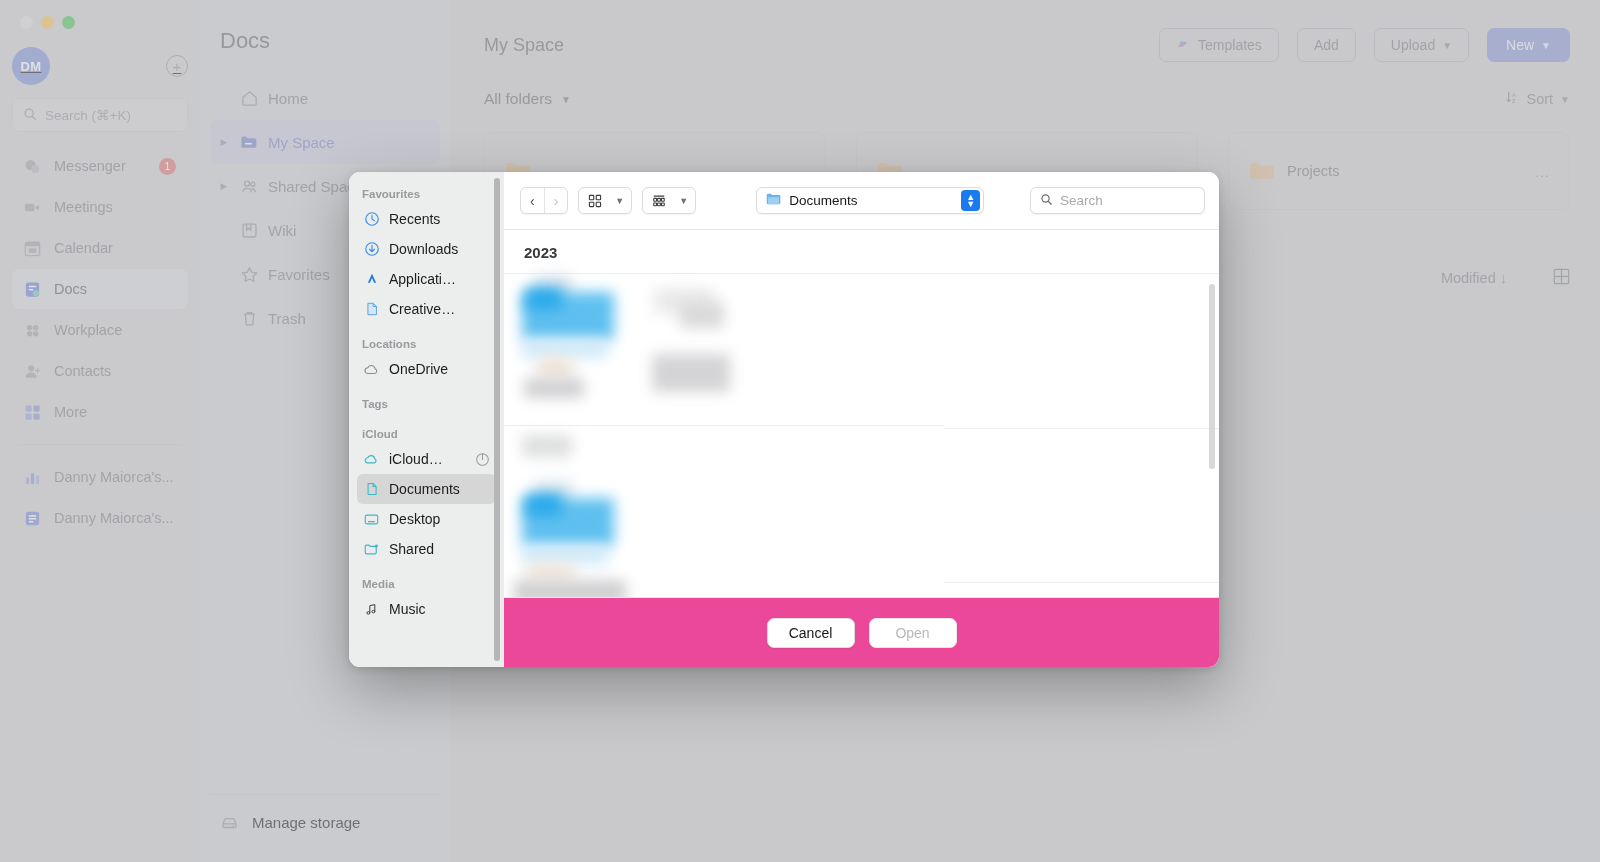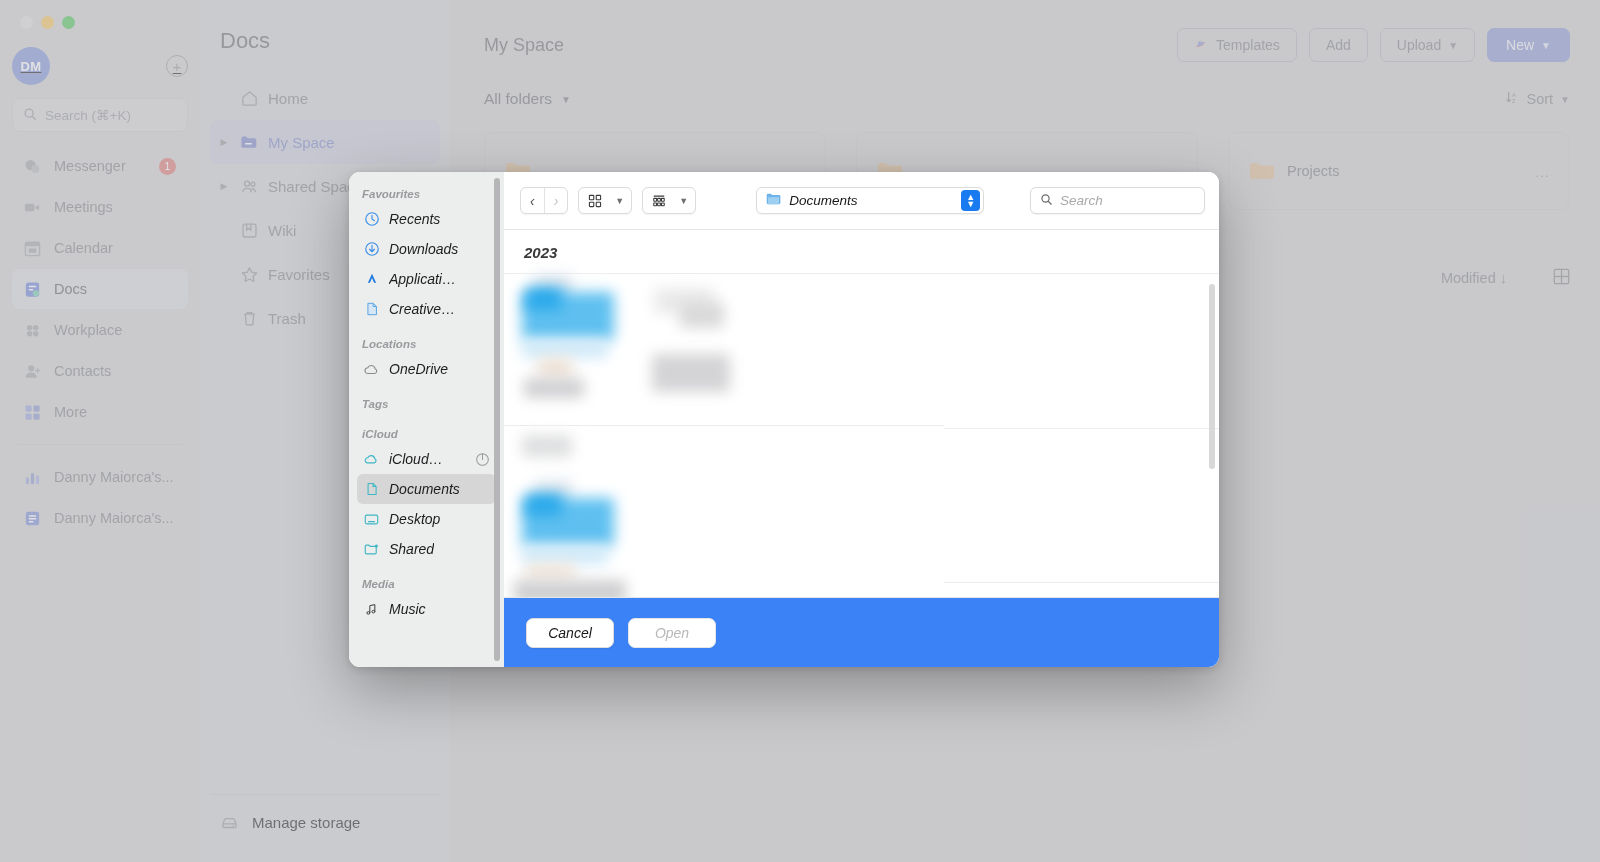--- a/index.html
+++ b/index.html
@@ -118,21 +118,21 @@
   
   #main {
     position: absolute; top: 0; left: 450px; right: 0; height: 862px;
     background: #c9cacc;
   }
   #main-head {
     display: flex; align-items: center; justify-content: space-between;
     padding: 28px 30px 0 34px;
   }
   #space-title { font-size: 18px; color: #5f6164; }
-  .head-btns { display: flex; gap: 12px; align-items: center; }
+  .head-btns { display: flex; gap: 18px; align-items: center; }
   .btn {
     height: 34px; border-radius: 7px;
     display: flex; align-items: center; gap: 7px;
     padding: 0 16px; font-size: 14px;
     border: 1px solid #a9abb5; color: #74767f; background: transparent;
   }
   .btn.primary {
     background: #7f8fd0; border-color: #7f8fd0; color: #f0f2fa;
     padding: 0 18px;
   }
@@ -175,21 +175,21 @@
     position: absolute;
     left: 349px; top: 172px; width: 870px; height: 495px;
     background: #ffffff;
     border-radius: 11px;
     box-shadow: 0 22px 60px rgba(0,0,0,.30), 0 2px 8px rgba(0,0,0,.14);
     z-index: 60;
     display: flex; flex-direction: column;
     overflow: hidden;
     font-family: "Liberation Sans", sans-serif;
   }
-  #fd-body { flex: 1; display: flex; min-height: 0; font-style: italic; }
+  #fd-body { flex: 1; display: flex; min-height: 0; }
 
   
   #fd-sidebar {
     width: 155px; flex: 0 0 155px;
     background: #eceded;
     padding: 16px 0 0 0;
     position: relative;
     overflow: hidden;
   }
   .fd-group {
@@ -275,23 +275,23 @@
   .hline { position:absolute; height:1px; background:#ededee; left:0; }
   #fd-content-sb {
     position: absolute; right: 4px; top: 54px; width: 6px; height: 185px;
     background: #d8d8d9; border-radius: 3px;
   }
 
   
   #fd-footer {
     height: 70px; flex: 0 0 70px;
     border-top: 1px solid #e6e6e6;
-    display: flex; align-items: center; justify-content: flex-start; gap: 14px;
+    display: flex; align-items: center; justify-content: center; gap: 14px;
     padding: 12px 22px;
-    background: #3b82f6;
+    background: #ec4899;
   }
   .fd-btn {
     min-width: 88px; height: 30px; border-radius: 7px;
     border: 1px solid #dedede; background: #fff;
     font-size: 14px; color: #17171a;
     display: flex; align-items: center; justify-content: center;
     box-shadow: 0 0.5px 1.5px rgba(0,0,0,.07);
   }
   .fd-btn.disabled { color: #b8b8bb; box-shadow: none; border-color: #e6e6e6; }
 </style>

